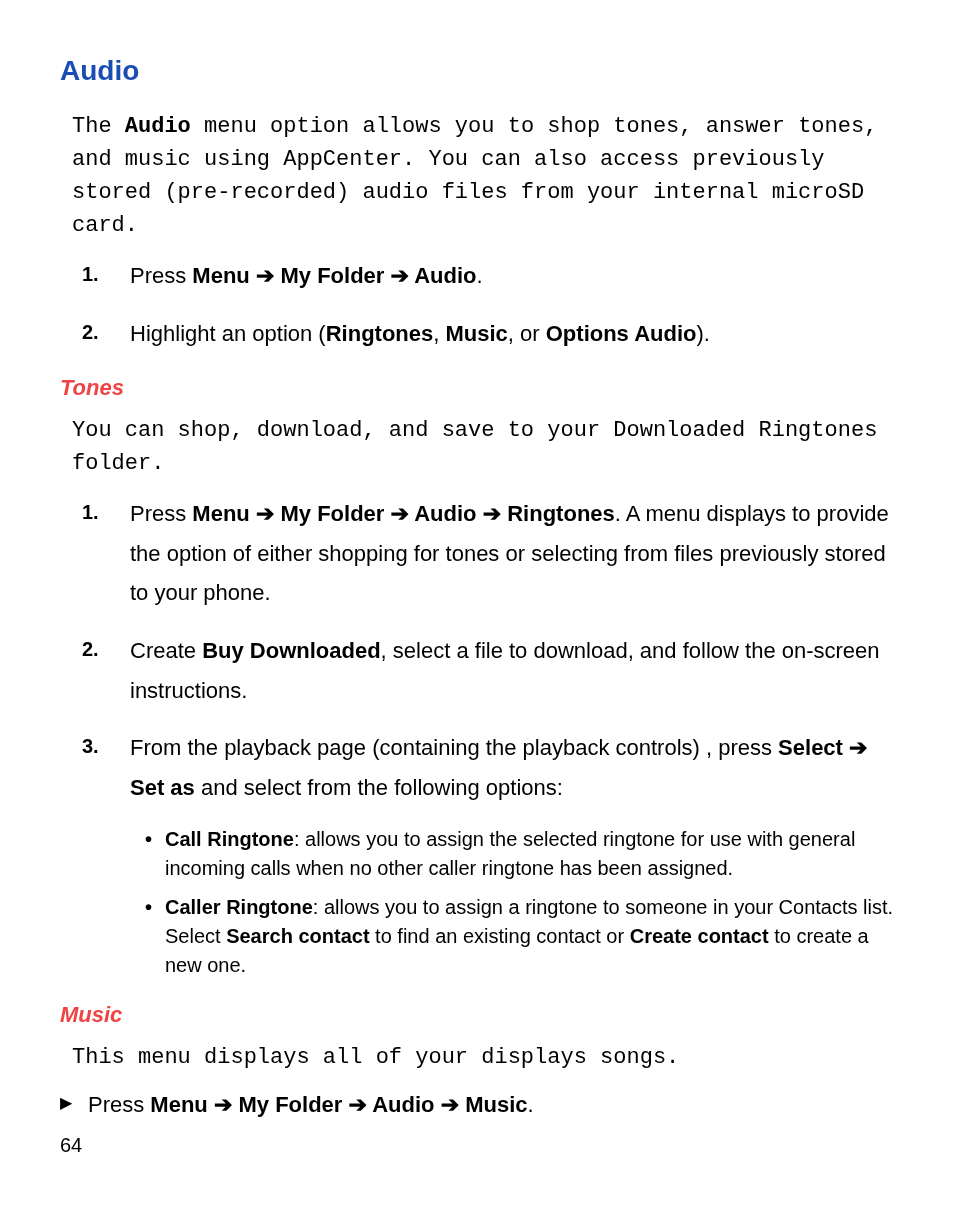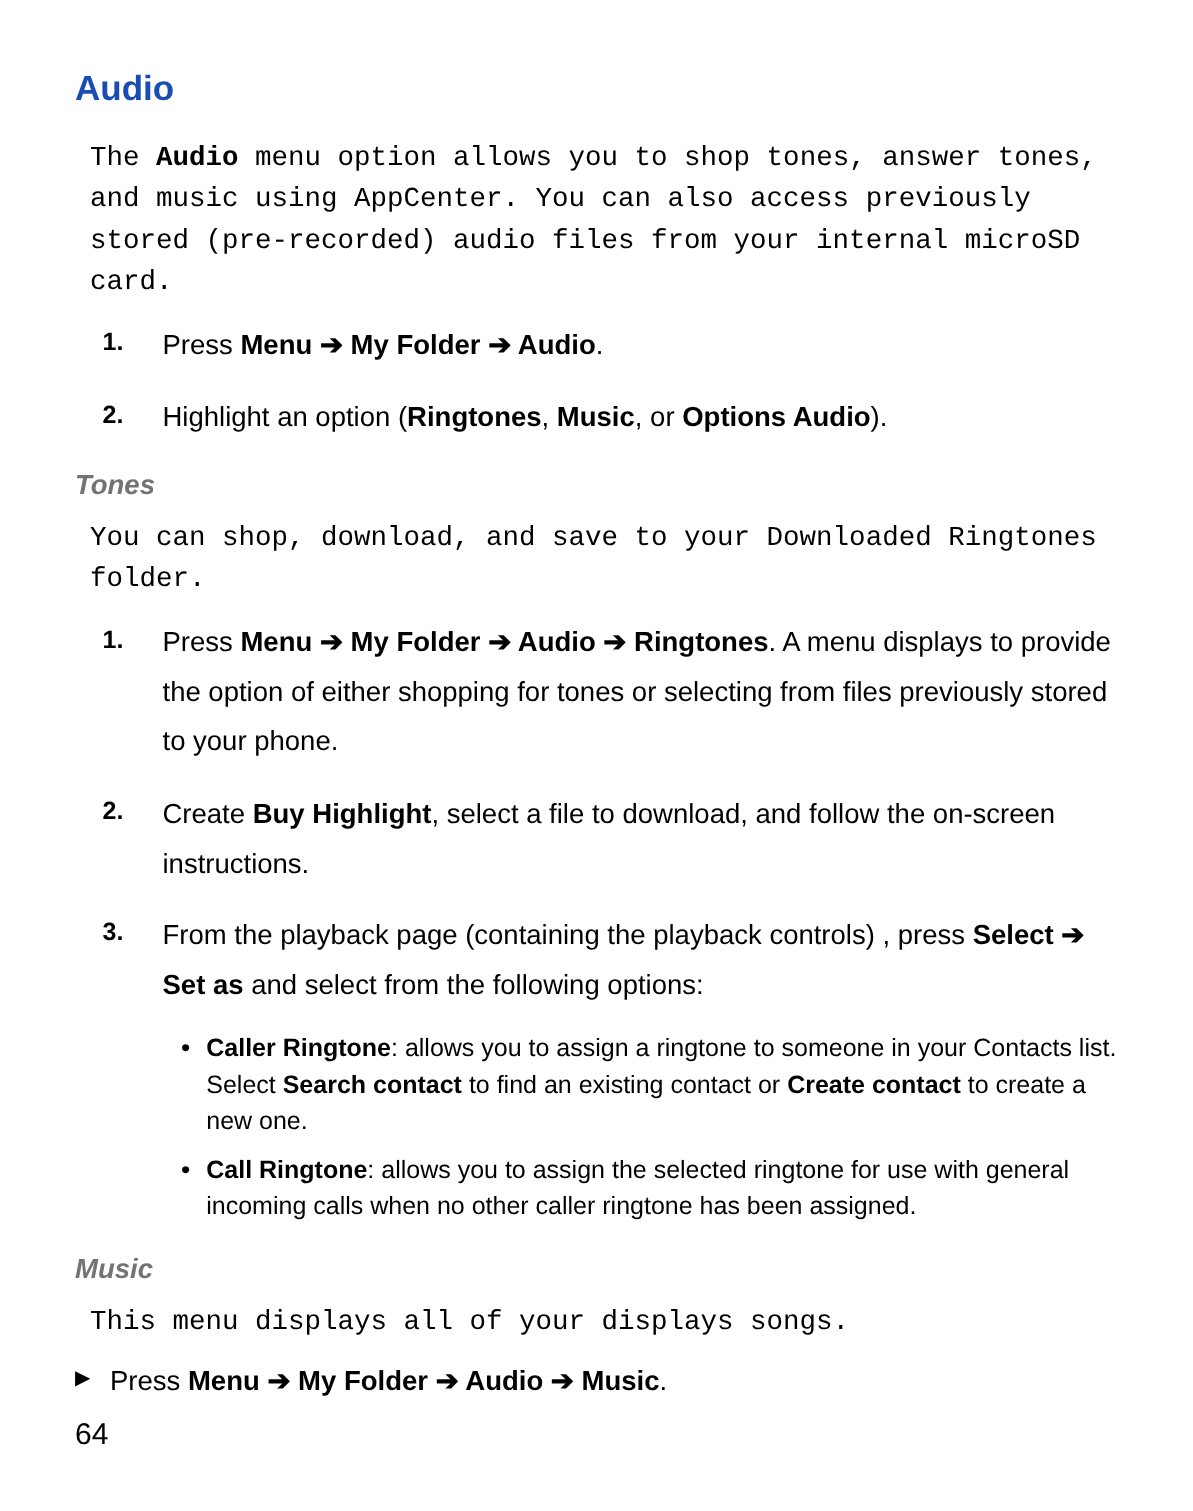--- a/index.html
+++ b/index.html
@@ -13,21 +13,21 @@
     line-height: 1.5;
   }
   h1.section {
     color: #1a4db3;
     font-size: 28px;
     font-weight: 900;
     margin: 0 0 18px 0;
     font-stretch: condensed;
   }
   h2.sub {
-    color: #737373;
+    color: #ef4444;
     font-style: italic;
     font-weight: 900;
     font-size: 22px;
     margin: 18px 0 10px 0;
     font-stretch: condensed;
   }
   p.body {
     margin: 0 0 14px 0;
     padding-left: 12px;
     font-stretch: condensed;
@@ -83,21 +83,21 @@
     top: 3px;
     font-size: 16px;
   }
   .b { font-weight: 900; }
   .arrow { font-weight: 900; }
   .pagenum {
     position: absolute;
     left: 60px;
     bottom: 50px;
     top: 1130px;
-    font-size: 24px;
+    font-size: 20px;
     font-stretch: condensed;
   }
 </style>
 </head>
 <body>
 
 <h1 class="section">Audio</h1>
 
 <p class="body">
   <span>The </span><span class="b">Audio</span><span> menu option allows you to shop tones, answer tones, and music using AppCenter. You can also access previously stored (pre-recorded) audio files from your internal microSD card.</span>
@@ -118,34 +118,34 @@
 
 <p class="body">You can shop, download, and save to your Downloaded Ringtones folder.</p>
 
 <ol class="steps">
   <li>
     <span class="num">1.</span>
     <span>Press </span><span class="b">Menu</span><span class="arrow"> ➔ </span><span class="b">My Folder</span><span class="arrow"> ➔ </span><span class="b">Audio</span><span class="arrow"> ➔ </span><span class="b">Ringtones</span><span>. A menu displays to provide the option of either shopping for tones or selecting from files previously stored to your phone.</span>
   </li>
   <li>
     <span class="num">2.</span>
-    <span>Create </span><span class="b">Buy Highlight</span><span>, select a file to download, and follow the on-screen instructions.</span>
+    <span>Create </span><span class="b">Buy Downloaded</span><span>, select a file to download, and follow the on-screen instructions.</span>
   </li>
   <li>
     <span class="num">3.</span>
     <span>From the playback page (containing the playback controls) , press </span><span class="b">Select</span><span class="arrow"> ➔ </span><span class="b">Set as</span><span> and select from the following options:</span>
   </li>
 </ol>
 
 <ul class="bullets">
   <li>
-    <span class="b">Caller Ringtone</span><span>: allows you to assign a ringtone to someone in your Contacts list. Select </span><span class="b">Search contact</span><span> to find an existing contact or </span><span class="b">Create contact</span><span> to create a new one.</span>
+    <span class="b">Call Ringtone</span><span>: allows you to assign the selected ringtone for use with general incoming calls when no other caller ringtone has been assigned.</span>
   </li>
   <li>
-    <span class="b">Call Ringtone</span><span>: allows you to assign the selected ringtone for use with general incoming calls when no other caller ringtone has been assigned.</span>
+    <span class="b">Caller Ringtone</span><span>: allows you to assign a ringtone to someone in your Contacts list. Select </span><span class="b">Search contact</span><span> to find an existing contact or </span><span class="b">Create contact</span><span> to create a new one.</span>
   </li>
 </ul>
 
 <h2 class="sub">Music</h2>
 
 <p class="body">This menu displays all of your displays songs.</p>
 
 <p class="arrow-line">
   <span>Press </span><span class="b">Menu</span><span class="arrow"> ➔ </span><span class="b">My Folder</span><span class="arrow"> ➔ </span><span class="b">Audio</span><span class="arrow"> ➔ </span><span class="b">Music</span><span>.</span>
 </p>

